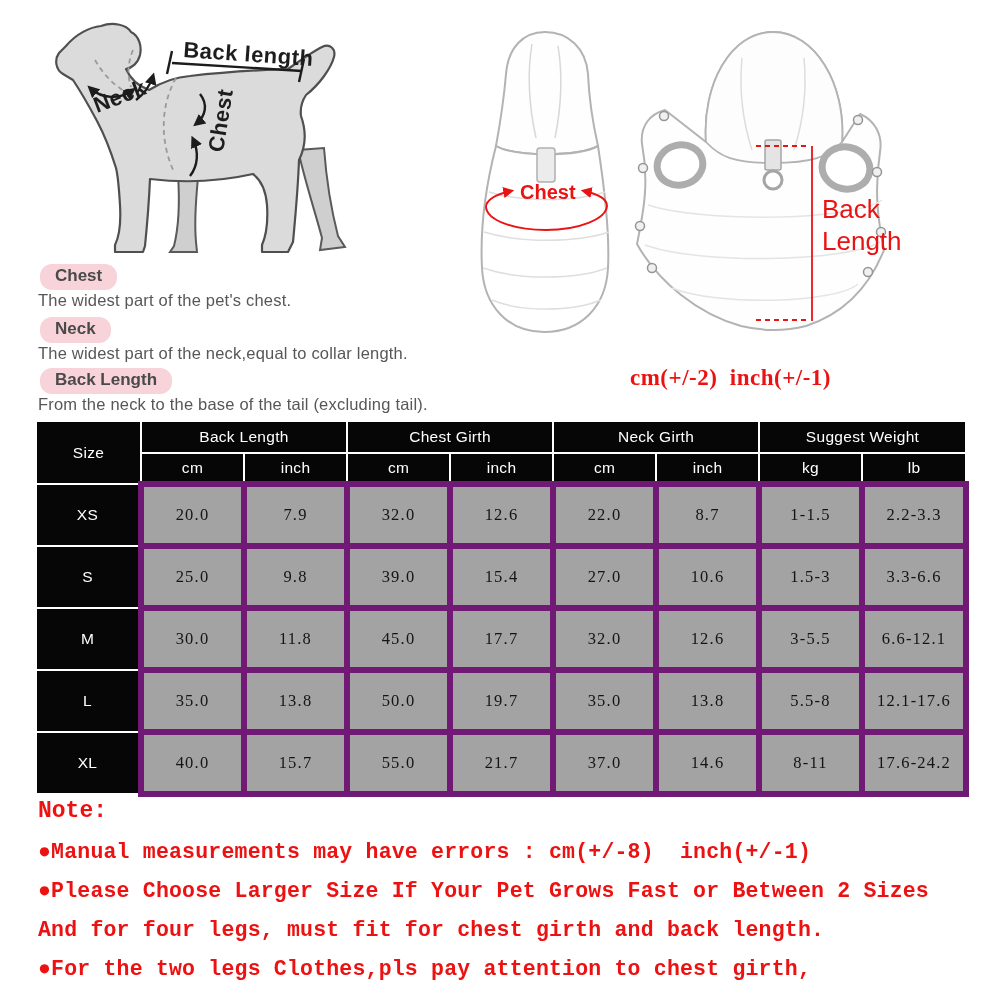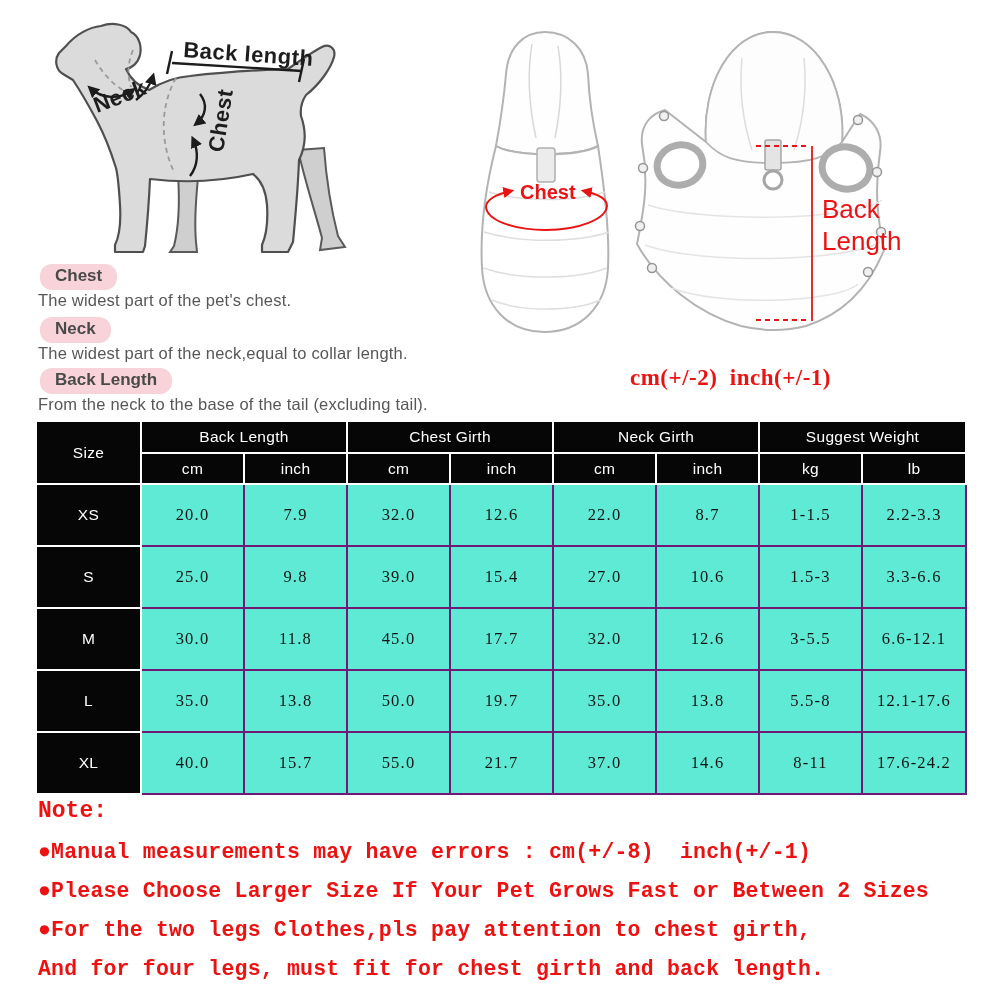--- a/index.html
+++ b/index.html
@@ -34,21 +34,21 @@
   table.sizeTable {
     position:absolute; left:35px; top:420px; width:930px;
     border-collapse:collapse; table-layout:fixed;
   }
   table.sizeTable td { text-align:center; vertical-align:middle; padding:0; }
   td.dark {
     background:#060606; color:#ffffff; border:2px solid #ffffff;
     font-size:15.5px; letter-spacing:0.3px;
   }
   td.val {
-    background:#5eead4; color:#141414; border:2px solid #701a75;
+    background:#a3a3a3; color:#141414; border:6px solid #701a75;
     font-family:"Liberation Serif", serif; font-size:16.5px; letter-spacing:1.2px;
   }
   tr.h1 { height:32px; } tr.h2 { height:31px; } tr.dr { height:62px; }
 
   
   .notes { position:absolute; left:38px; top:798px; color:#ec1212;
            font-family:Liberation Mono, monospace; font-weight:bold; }
   .notes .nTitle { font-size:23px; margin:0 0 16px 0; }
   .notes .nLine  { font-size:21.5px; margin:0 0 15px 0; white-space:pre-wrap; letter-spacing:0.2px; }
 </style>
@@ -256,17 +256,17 @@
         <td class="val">8-11</td>
         <td class="val">17.6-24.2</td>
       </tr>
     </tbody>
   </table>
 
   <div class="notes">
     <div class="nTitle">Note:</div>
     <div class="nLine">●Manual measurements may have errors : cm(+/-8)  inch(+/-1)</div>
     <div class="nLine">●Please Choose Larger Size If Your Pet Grows Fast or Between 2 Sizes</div>
+    <div class="nLine">And for four legs, must fit for chest girth and back length.</div>
     <div class="nLine">●For the two legs Clothes,pls pay attention to chest girth,</div>
-    <div class="nLine">And for four legs, must fit for chest girth and back length.</div>
   </div>
 
 </div>
 
 </body></html>

